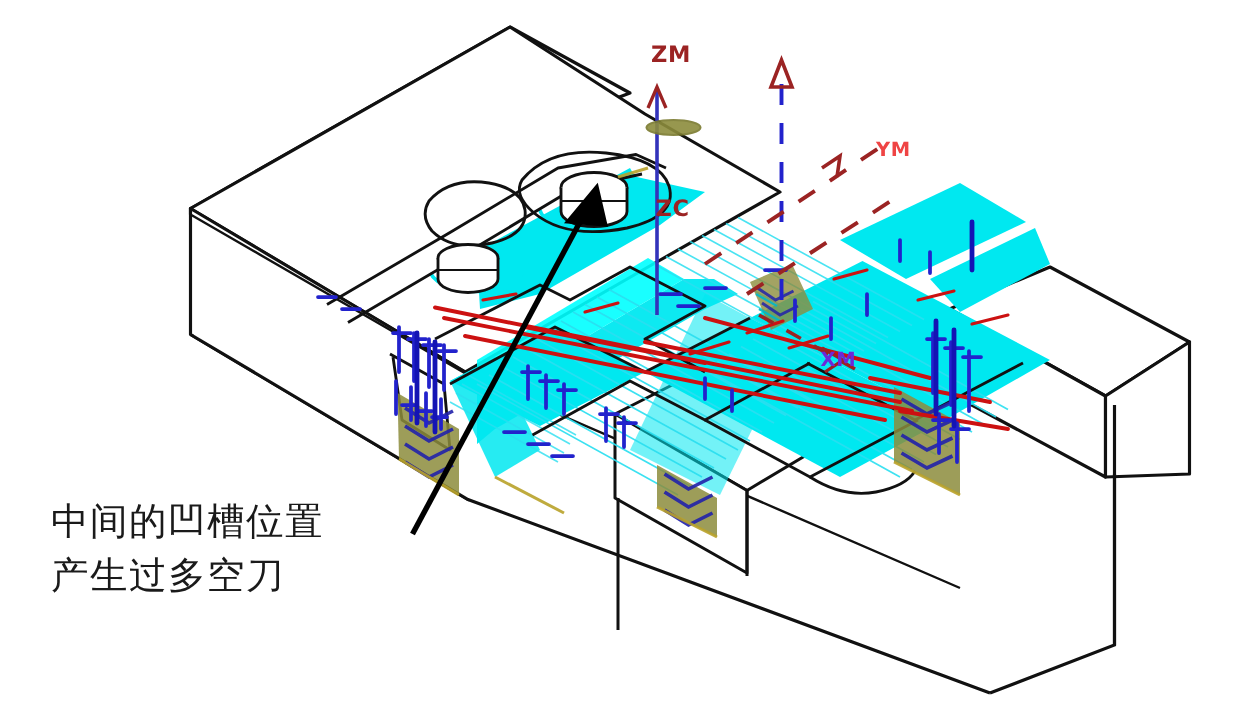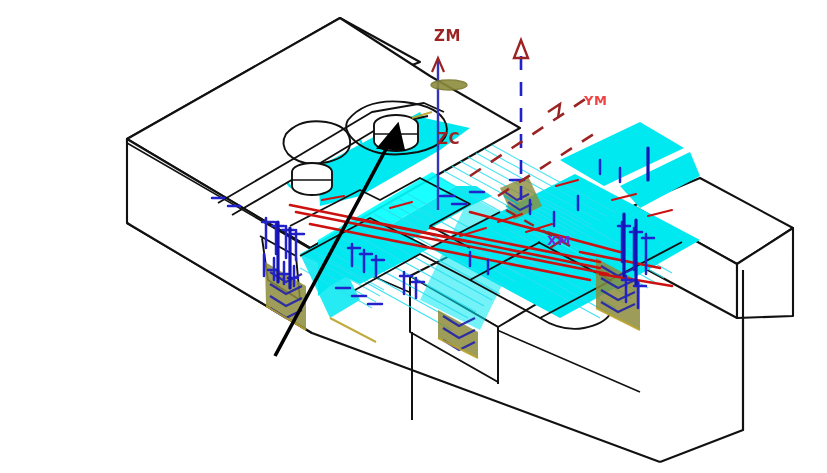--- a/index.html
+++ b/index.html
@@ -276,14 +276,16 @@
       <line x1="275" y1="356" x2="392" y2="138" stroke="#000000" stroke-width="3.6"></line>
       <polygon points="398,124 378,148 404,150" fill="#000000" stroke="#000000" stroke-width="2"></polygon>
     </g>
   </svg>
 
   <div class="axis-label" id="lbl-zm">ZM</div>
   <div class="axis-label" id="lbl-zc">ZC</div>
   <div class="axis-label" id="lbl-ym">YM</div>
   <div class="axis-label" id="lbl-xm">XM</div>
 
+  <div class="callout-text">中间的凹槽位置
+产生过多空刀</div>
 
 </div>
 
 </body></html>

